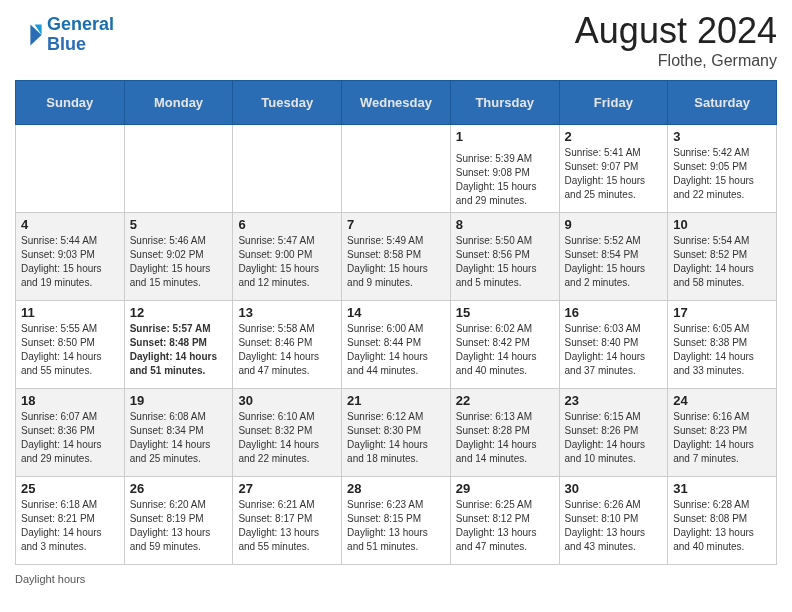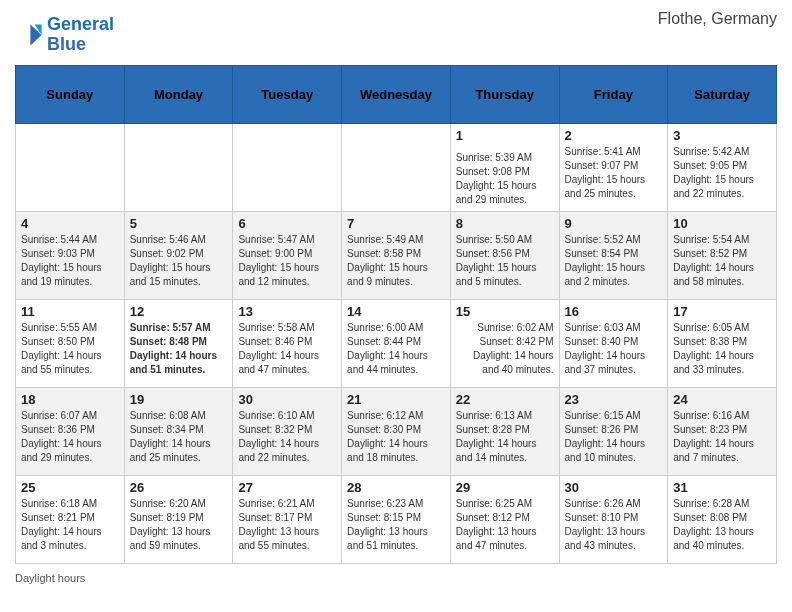--- a/index.html
+++ b/index.html
@@ -47,23 +47,23 @@
       font-size: 16px;
       color: #444;
     }
     table {
       width: 100%;
       border-collapse: collapse;
       table-layout: fixed;
     }
     thead th {
       background: #2a6db5;
-      color: #000000;
+      color: #e5e5e5;
       font-size: 13px;
-      padding: 21px 4px;
+      padding: 14px 4px;
       text-align: center;
       border: 1px solid #1a5a9a;
     }
     tbody td {
       border: 1px solid #ccc;
       vertical-align: top;
       padding: 4px 5px;
       height: 88px;
       font-size: 10.5px;
       color: #222;
@@ -100,20 +100,21 @@
     <svg class="logo-icon" viewBox="0 0 40 40" xmlns="http://www.w3.org/2000/svg">
       <polygon points="22,5 38,20 22,35" fill="#2a6db5"></polygon>
       <polygon points="28,5 38,5 38,20" fill="#1a9ad7"></polygon>
     </svg>
     <div class="logo-text">
       <div><span>General</span></div>
       <div><span style="color:#2a6db5;">Blue</span></div>
     </div>
   </div>
   <div class="title-block">
+    <div class="month-title">August 2024</div>
     <div class="location">Flothe, Germany</div>
   </div>
 </div>
 
 <table>
   <thead>
     <tr>
     <th>Sunday</th>
         <th>Monday</th>
         <th>Tuesday</th>
@@ -226,21 +227,21 @@
         </td>
         <td>
           <span class="day-number">14</span>
           <div class="day-info" style="white-space: pre-line;">Sunrise: 6:00 AM
 Sunset: 8:44 PM
 Daylight: 14 hours
 and 44 minutes.</div>
         </td>
         <td>
           <span class="day-number">15</span>
-          <div class="day-info" style="white-space: pre-line; text-align: right;">Sunrise: 6:02 AM
+          <div class="day-info" style="white-space: pre-line;">Sunrise: 6:02 AM
 Sunset: 8:42 PM
 Daylight: 14 hours
 and 40 minutes.</div>
         </td>
         <td>
           <span class="day-number">16</span>
           <div class="day-info" style="white-space: pre-line;">Sunrise: 6:03 AM
 Sunset: 8:40 PM
 Daylight: 14 hours
 and 37 minutes.</div>

